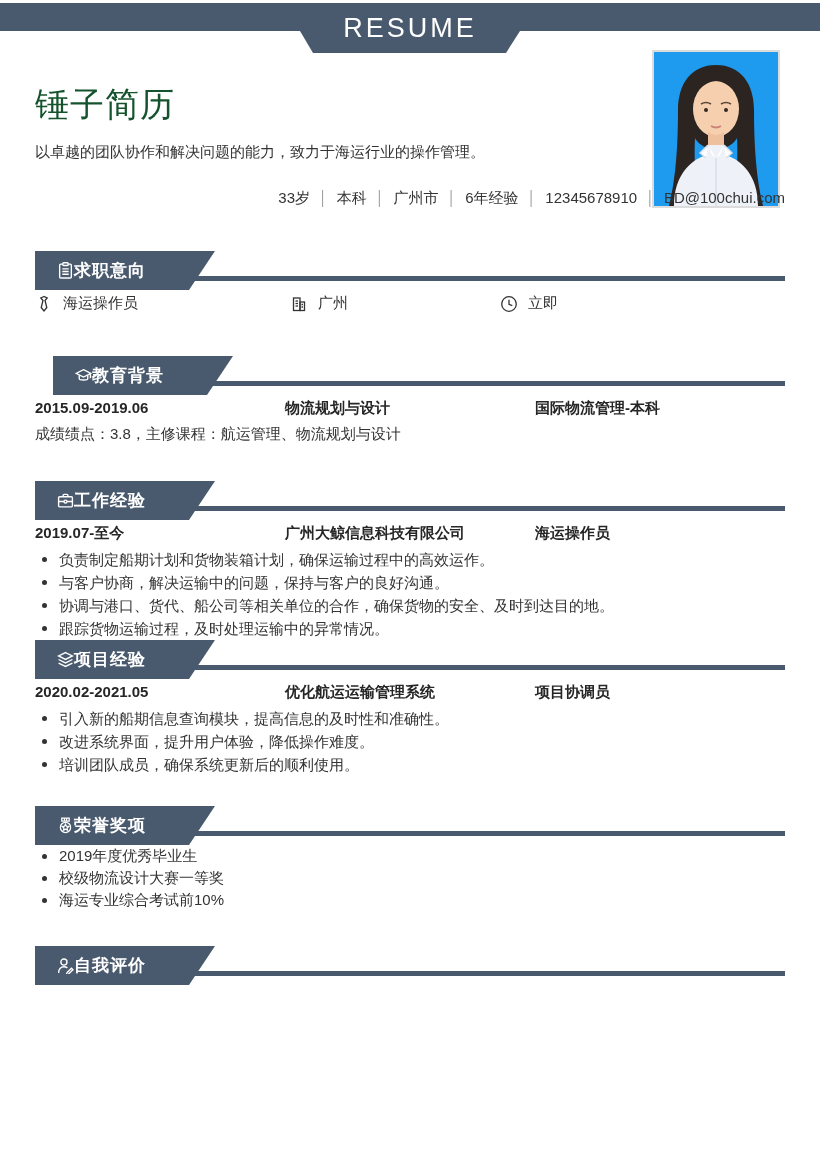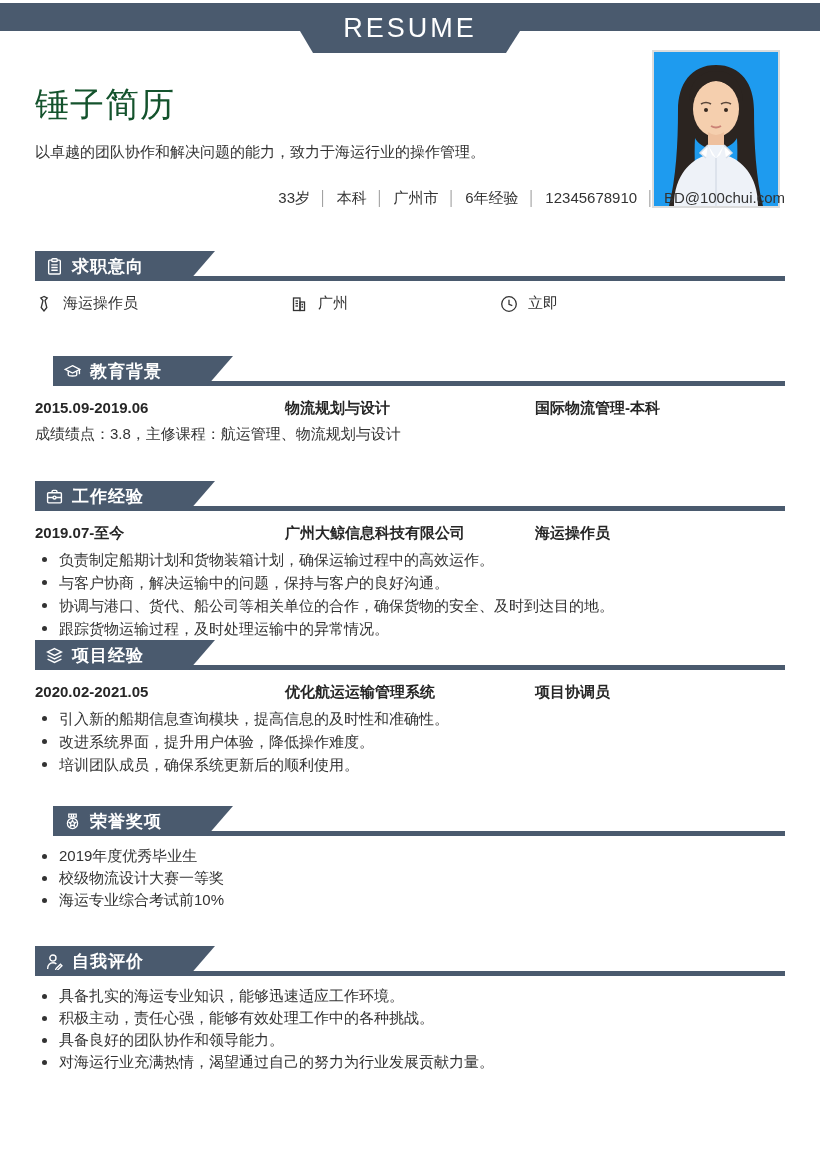--- a/index.html
+++ b/index.html
@@ -21,23 +21,23 @@
   .summary { margin-top:19px; font-size:15px; line-height:20px; color:#333; }
   .infoline { margin-top:26px; font-size:15px; line-height:20px; color:#333;text-align:right; }
   .infoline .sep { color:#9a9a9a; margin:0 9px; font-size:14px; }
 
   .photo-frame { position:absolute; top:50px; right:40px; width:128px; height:158px;
                  border:2px solid #dcdcdc; background:#1e9bef; }
   .photo-frame svg { display:block; }
 
   
   .sec-head { position:relative; height:30px; }
-  .banner { position:absolute; left:0; top:0; width:180px; height:30px; background:#4a5a6e;
+  .banner { position:absolute; left:0; top:0; width:180px; height:39px; background:#4a5a6e;
             clip-path:polygon(0 0,100% 0,calc(100% - 26px) 100%,0 100%);
-            display:flex; align-items:center; gap:9px; padding-left:11px; z-index:2; }
+            display:flex; align-items:center; padding-left:22px; z-index:2; }
   .banner .title { color:#fff; font-size:17px; font-weight:700; letter-spacing:1px; }
   .rule { position:absolute; left:0; right:0; bottom:0; height:5px; background:#4a5a6e; }
 
   
   .intent-grid { margin-top:13px; display:grid; grid-template-columns:255px 210px 215px 1fr; }
   .intent-item { display:flex; align-items:center; gap:10px; font-size:15px; color:#333; }
 
   .row3 { margin-top:12px; display:grid; grid-template-columns:250px 250px 1fr;
           font-size:15px; font-weight:700; color:#262626; line-height:20px; }
   .detail { margin-top:6px; font-size:15px; color:#333; line-height:20px; }
@@ -46,21 +46,21 @@
   ul.bullets li { position:relative; padding-left:24px; font-size:15px; color:#333; line-height:23px; }
   ul.bullets.tight { margin-top:9px; }
   ul.bullets.tight li { line-height:22px; }
   ul.bullets li::before { content:''; position:absolute; left:7px; top:9px; width:5px; height:5px;
                           border-radius:50%; background:#333; }
 
   .mt-intent { margin-top:43px; }
   .mt-edu { margin-top:43px;margin-left:18px; }
   .mt-work { margin-top:37px; }
   .mt-proj { }
-  .mt-honor { margin-top:30px;margin-left:18px; }
+  .mt-honor { margin-top:30px; }
   .mt-self { margin-top:35px; }
 
   .wicon { width:17px; height:17px; flex:0 0 auto; }
   .dicon { width:18px; height:18px; flex:0 0 auto; }
 </style>
 </head>
 <body>
 
 <div class="page">
 
@@ -226,21 +226,15 @@
       <div class="banner">
         <svg class="wicon" viewBox="0 0 16 16" fill="none" stroke="#fff" stroke-width="1.3">
           <circle cx="6.5" cy="4.8" r="2.9"></circle>
           <path d="M1.5,15 C1.5,11 4,9.2 6.5,9.2 C7.8,9.2 8.9,9.6 9.8,10.4"></path>
           <path d="M9.3,14.8 L13.6,10.5 L15,11.9 L10.7,16.2"></path>
           <line x1="9.3" y1="14.8" x2="9.0" y2="16.4"></line>
         </svg>
         <span class="title">自我评价</span>
       </div>
     </div>
-    <ul class="bullets tight">
-      <li>具备扎实的海运专业知识，能够迅速适应工作环境。</li>
-      <li>积极主动，责任心强，能够有效处理工作中的各种挑战。</li>
-      <li>具备良好的团队协作和领导能力。</li>
-      <li>对海运行业充满热情，渴望通过自己的努力为行业发展贡献力量。</li>
-    </ul>
 
   </div>
 </div>
 
 </body></html>

